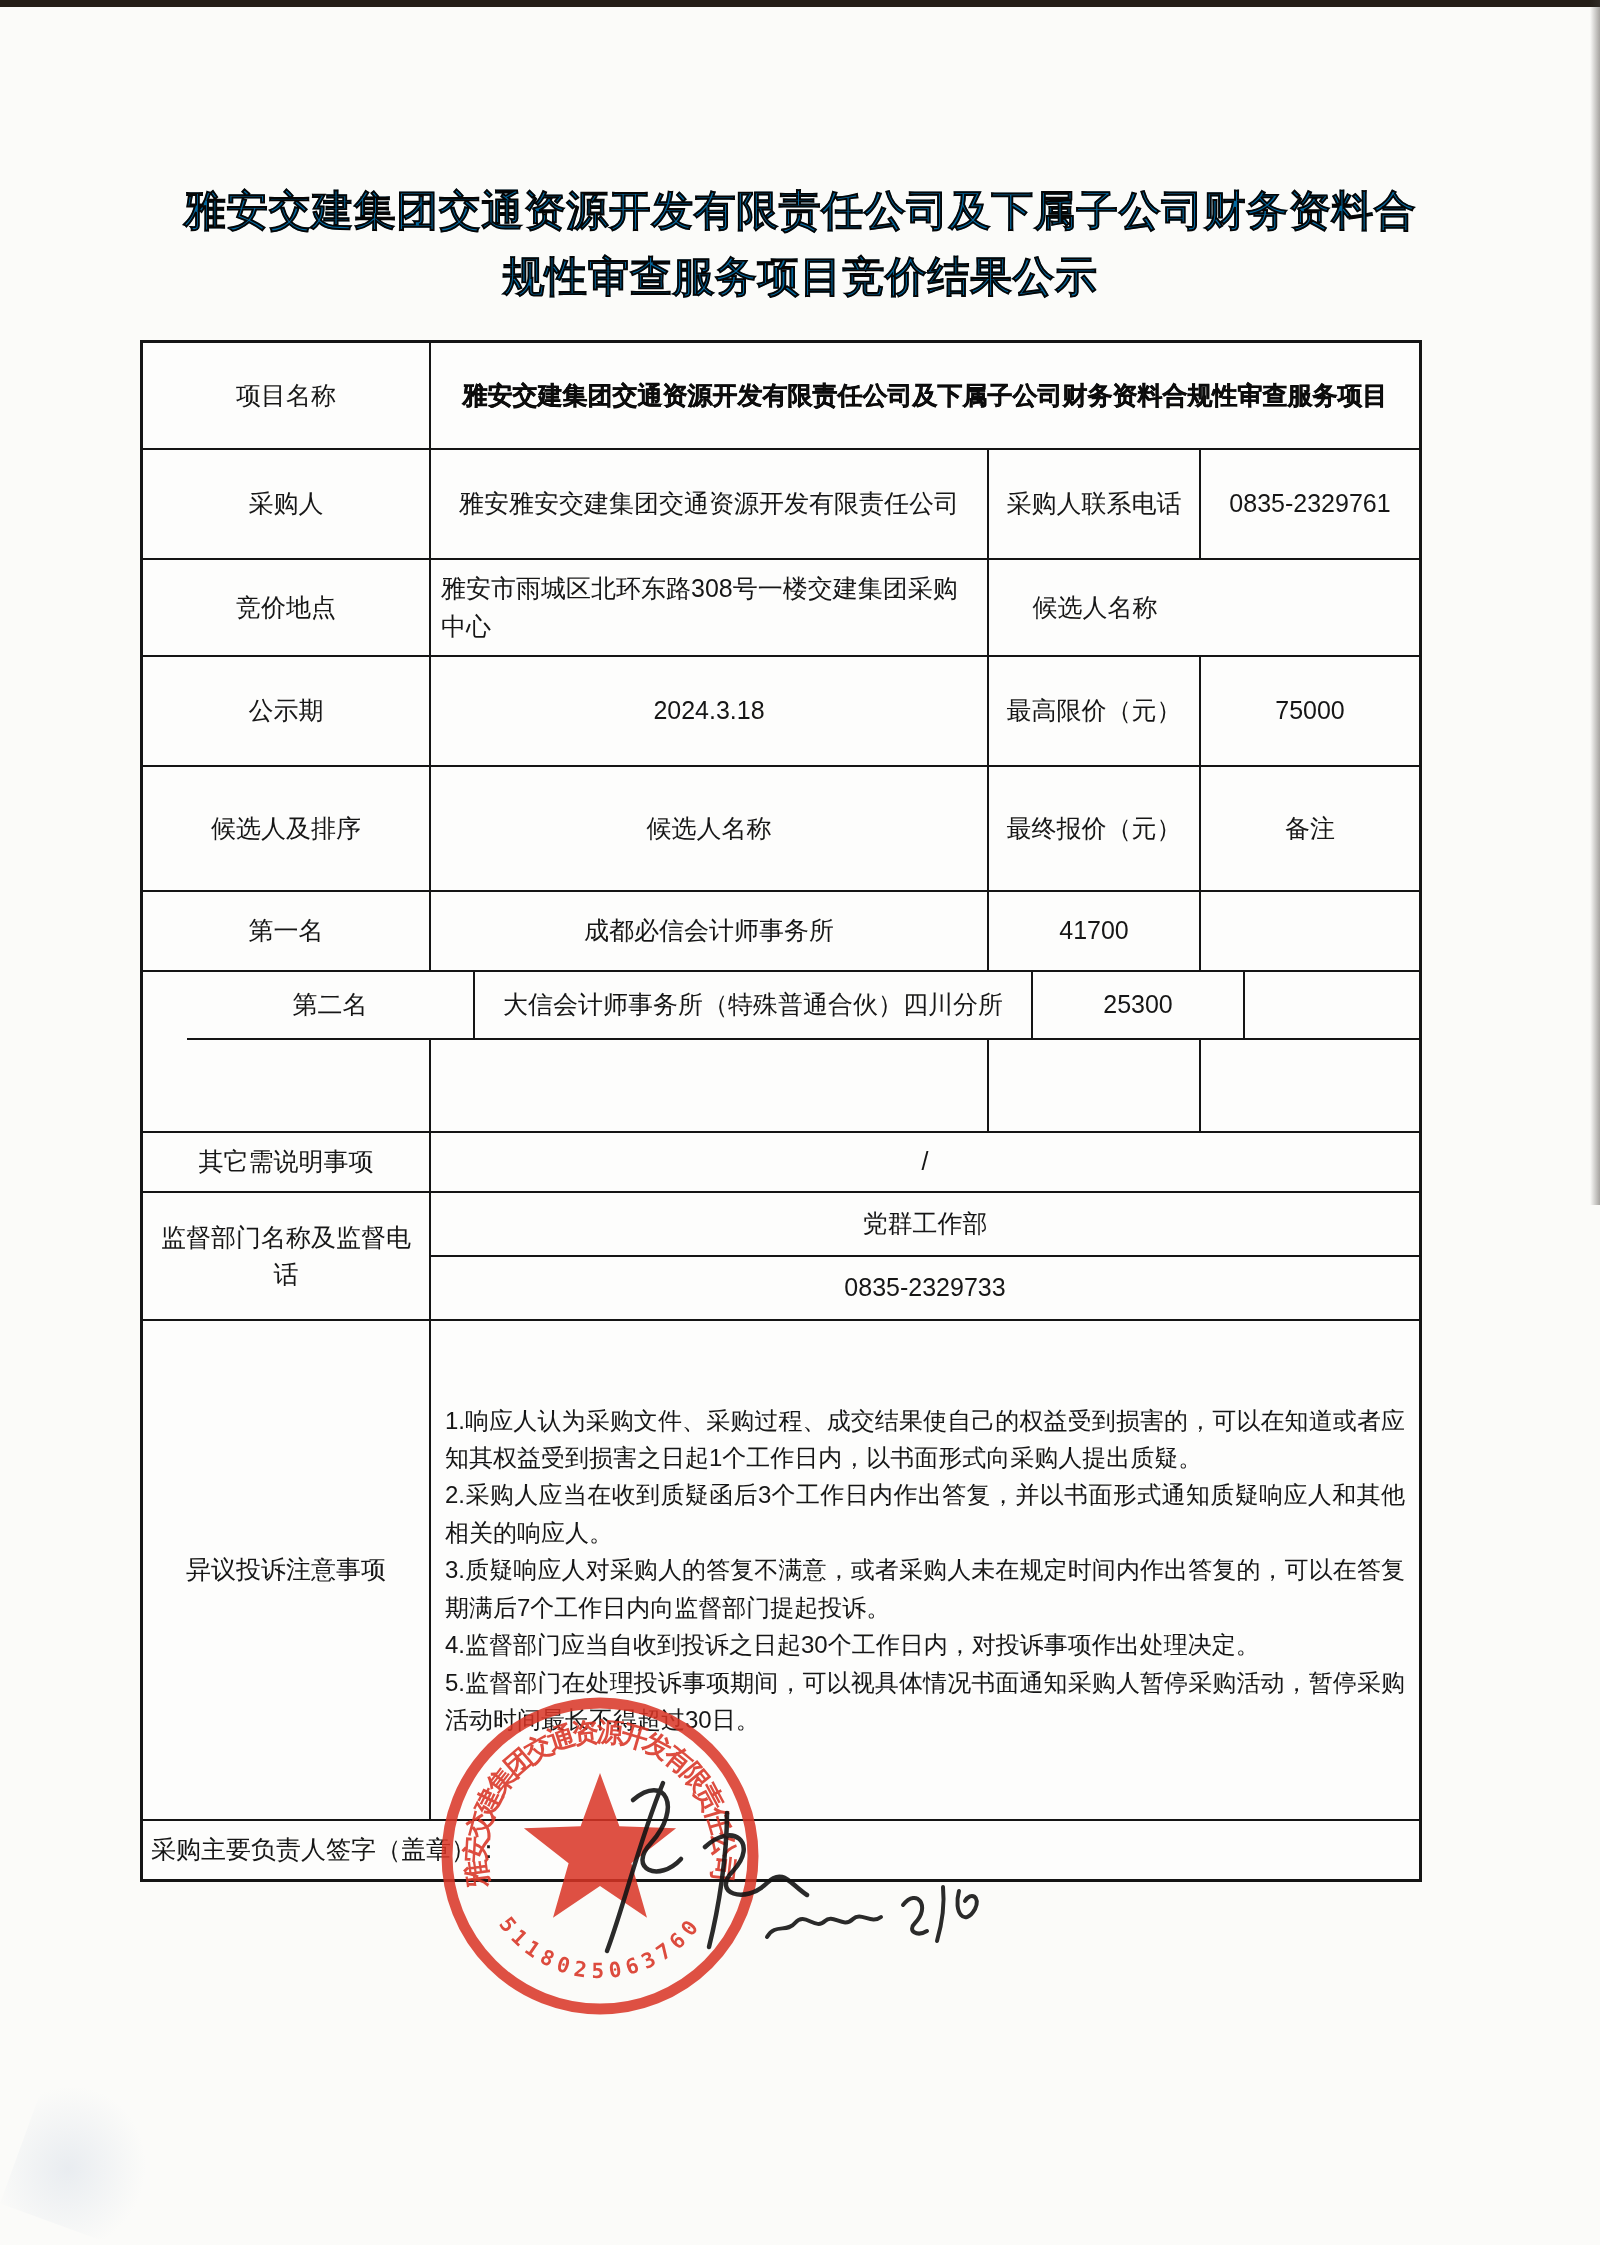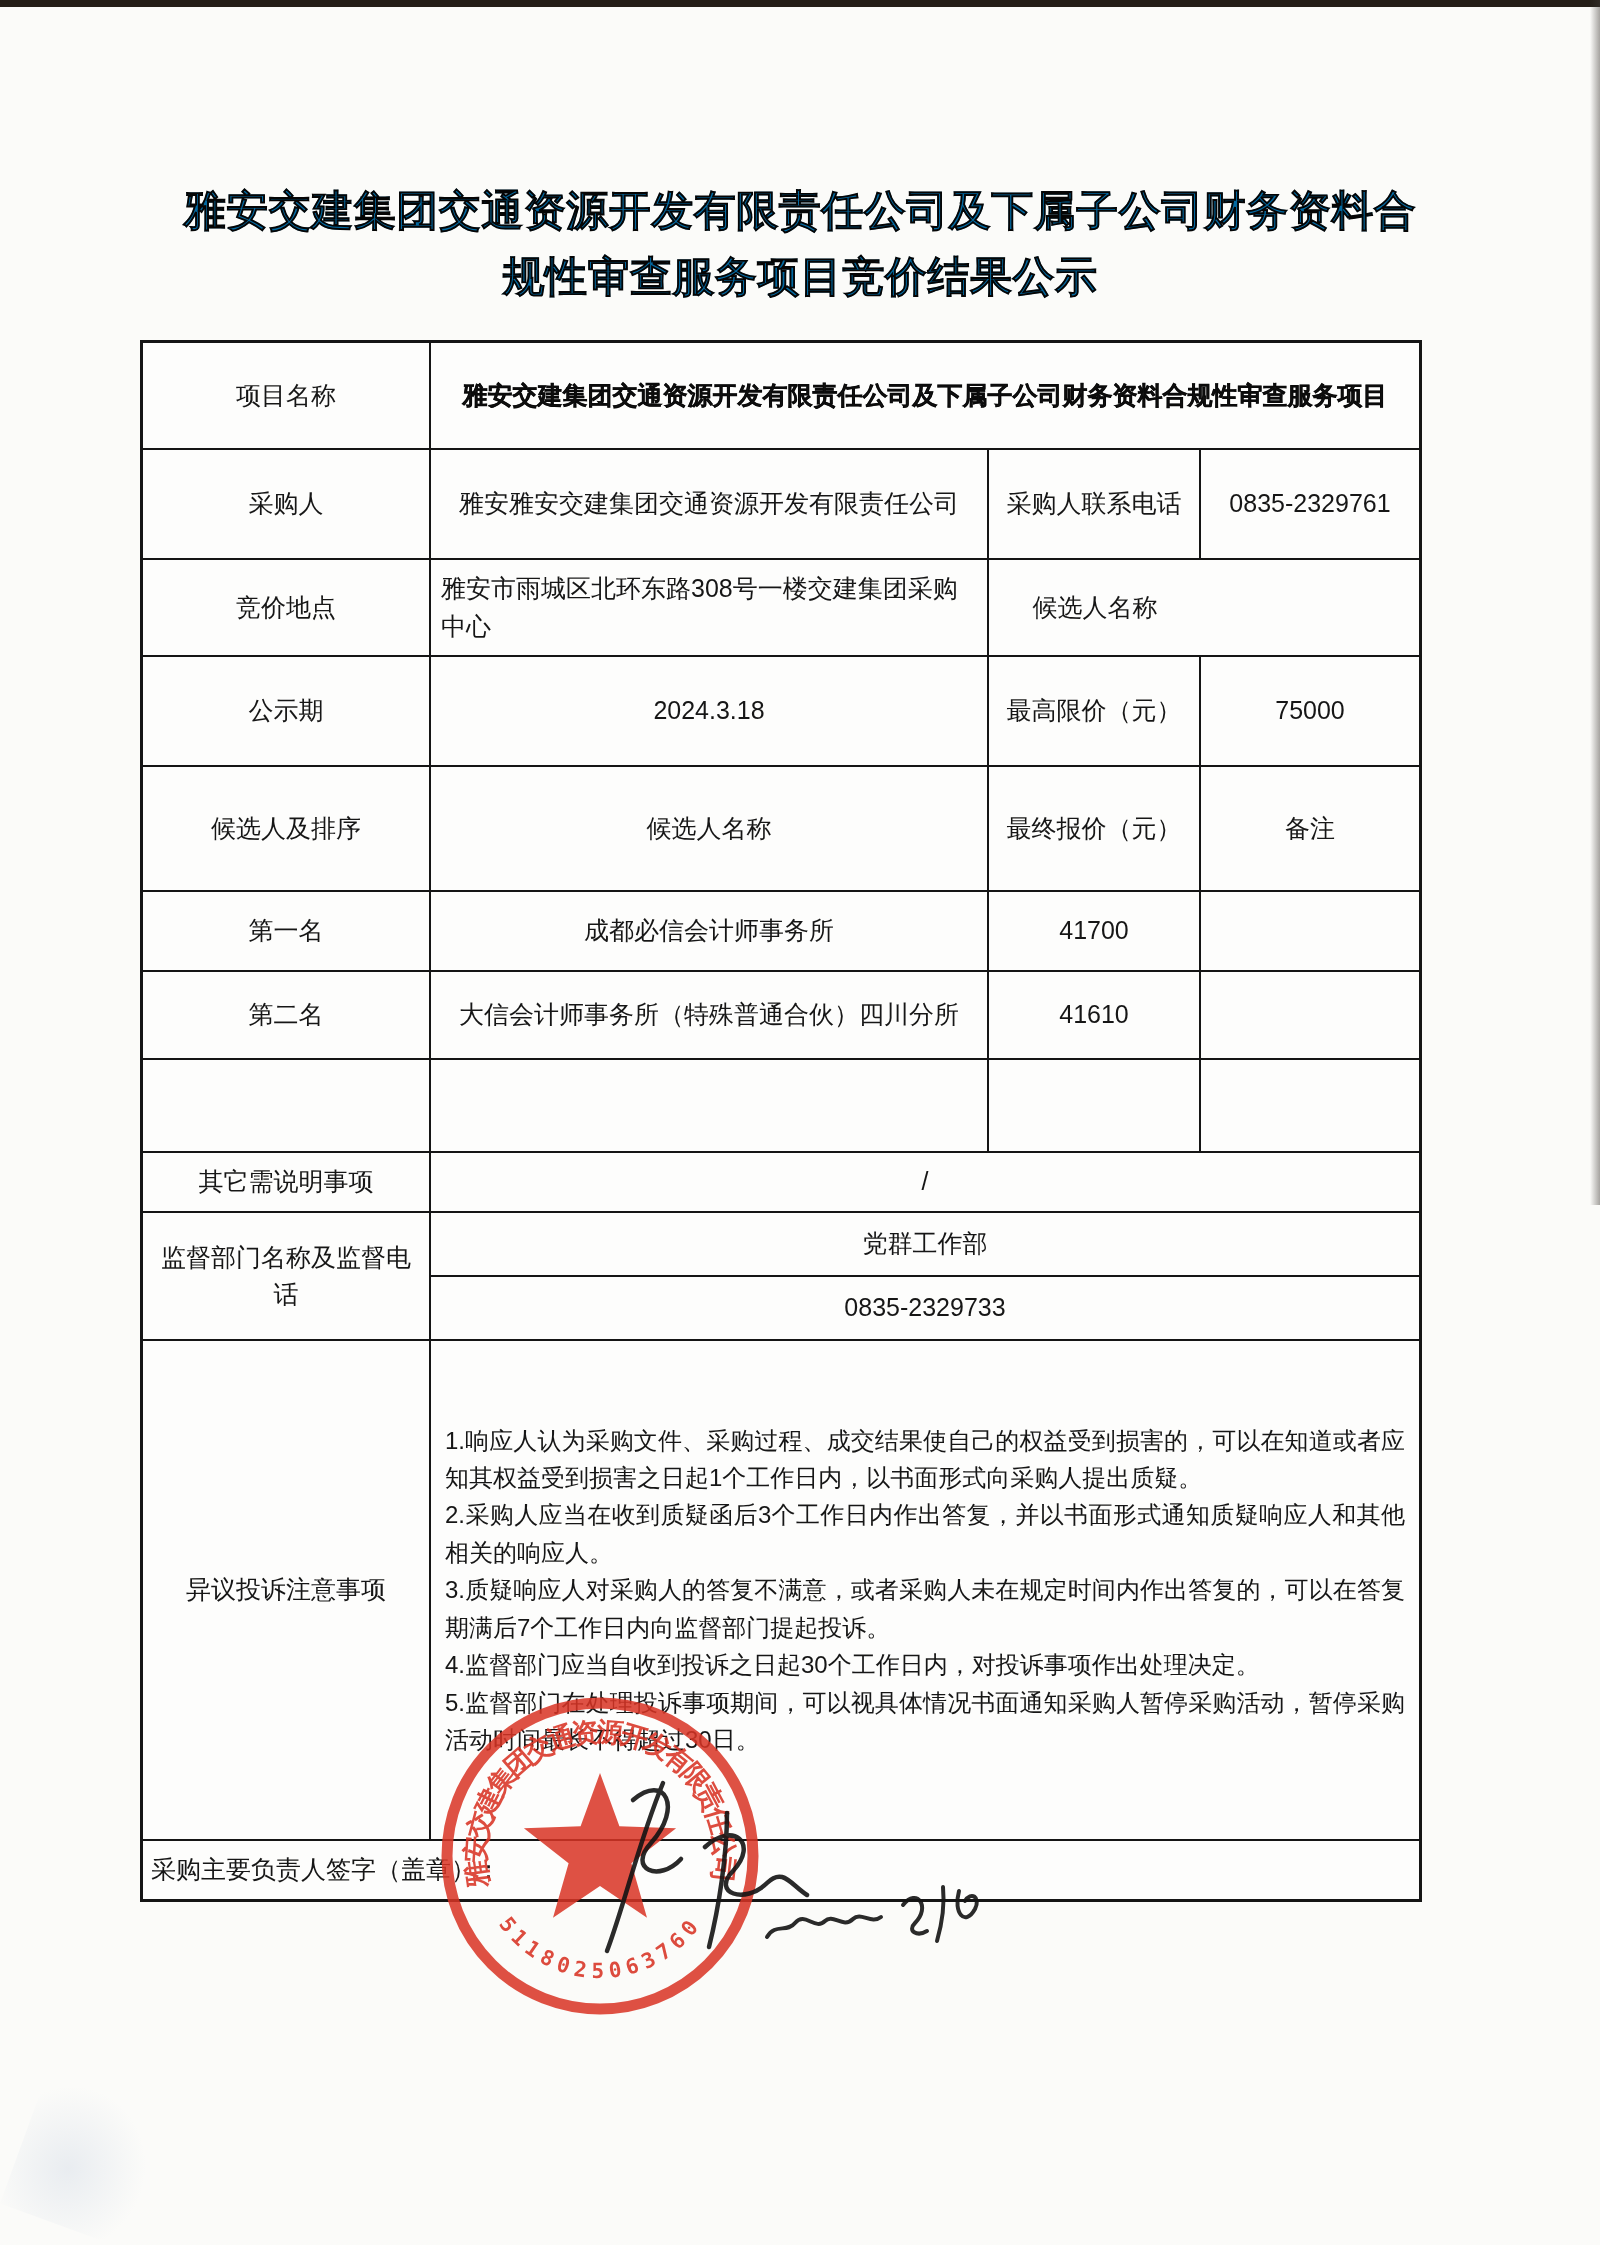--- a/index.html
+++ b/index.html
@@ -60,21 +60,21 @@
     line-height:1.5;
   }
   .cell:last-child{border-right:none;}
   .c1{width:288px;flex:none;}
   .c2{width:558px;flex:none;}
   .c3{width:212px;flex:none;}
   .c4{flex:1;}
   .left{justify-content:flex-start;text-align:left;}
   .bold{font-weight:bold;-webkit-text-stroke:.4px #0a0a0a;}
   .h107{height:107px;} .h110{height:110px;} .h97{height:97px;}
-  .h125{height:125px;} .h80{height:80px;}  .h88{height:88px;}
+  .h125{height:125px;} .h80{height:80px;}  .h88{height:68px;margin-left:44px;}
   .h93{height:93px;}  .h60{height:60px;}  .h128{height:128px;}
   .h500{height:500px;} .h58{height:58px;}
   .subcol{display:flex;flex-direction:column;padding:0;align-items:stretch;}
   .subrow{flex:1;display:flex;align-items:center;justify-content:center;box-sizing:border-box;}
   .subrow + .subrow{border-top:2px solid #151515;}
   .notice-cell{flex-direction:column;justify-content:center;align-items:stretch;text-align:left;padding:10px 14px;}
   .notice-cell p{margin:0;font-size:24px;line-height:1.56;word-break:break-all;text-align:justify;}
   .sig-row .cell{justify-content:flex-start;text-align:left;padding-left:8px;}
   
   .stamp{position:absolute;left:432px;top:1688px;width:336px;height:336px;opacity:.93;}
@@ -129,21 +129,21 @@
     <div class="row h80">
       <div class="cell c1">第一名</div>
       <div class="cell c2">成都必信会计师事务所</div>
       <div class="cell c3">41700</div>
       <div class="cell c4"></div>
     </div>
 
     <div class="row h88">
       <div class="cell c1">第二名</div>
       <div class="cell c2">大信会计师事务所（特殊普通合伙）四川分所</div>
-      <div class="cell c3">41610</div>
+      <div class="cell c3">25300</div>
       <div class="cell c4"></div>
     </div>
 
     <div class="row h93">
       <div class="cell c1"></div>
       <div class="cell c2"></div>
       <div class="cell c3"></div>
       <div class="cell c4"></div>
     </div>
 

